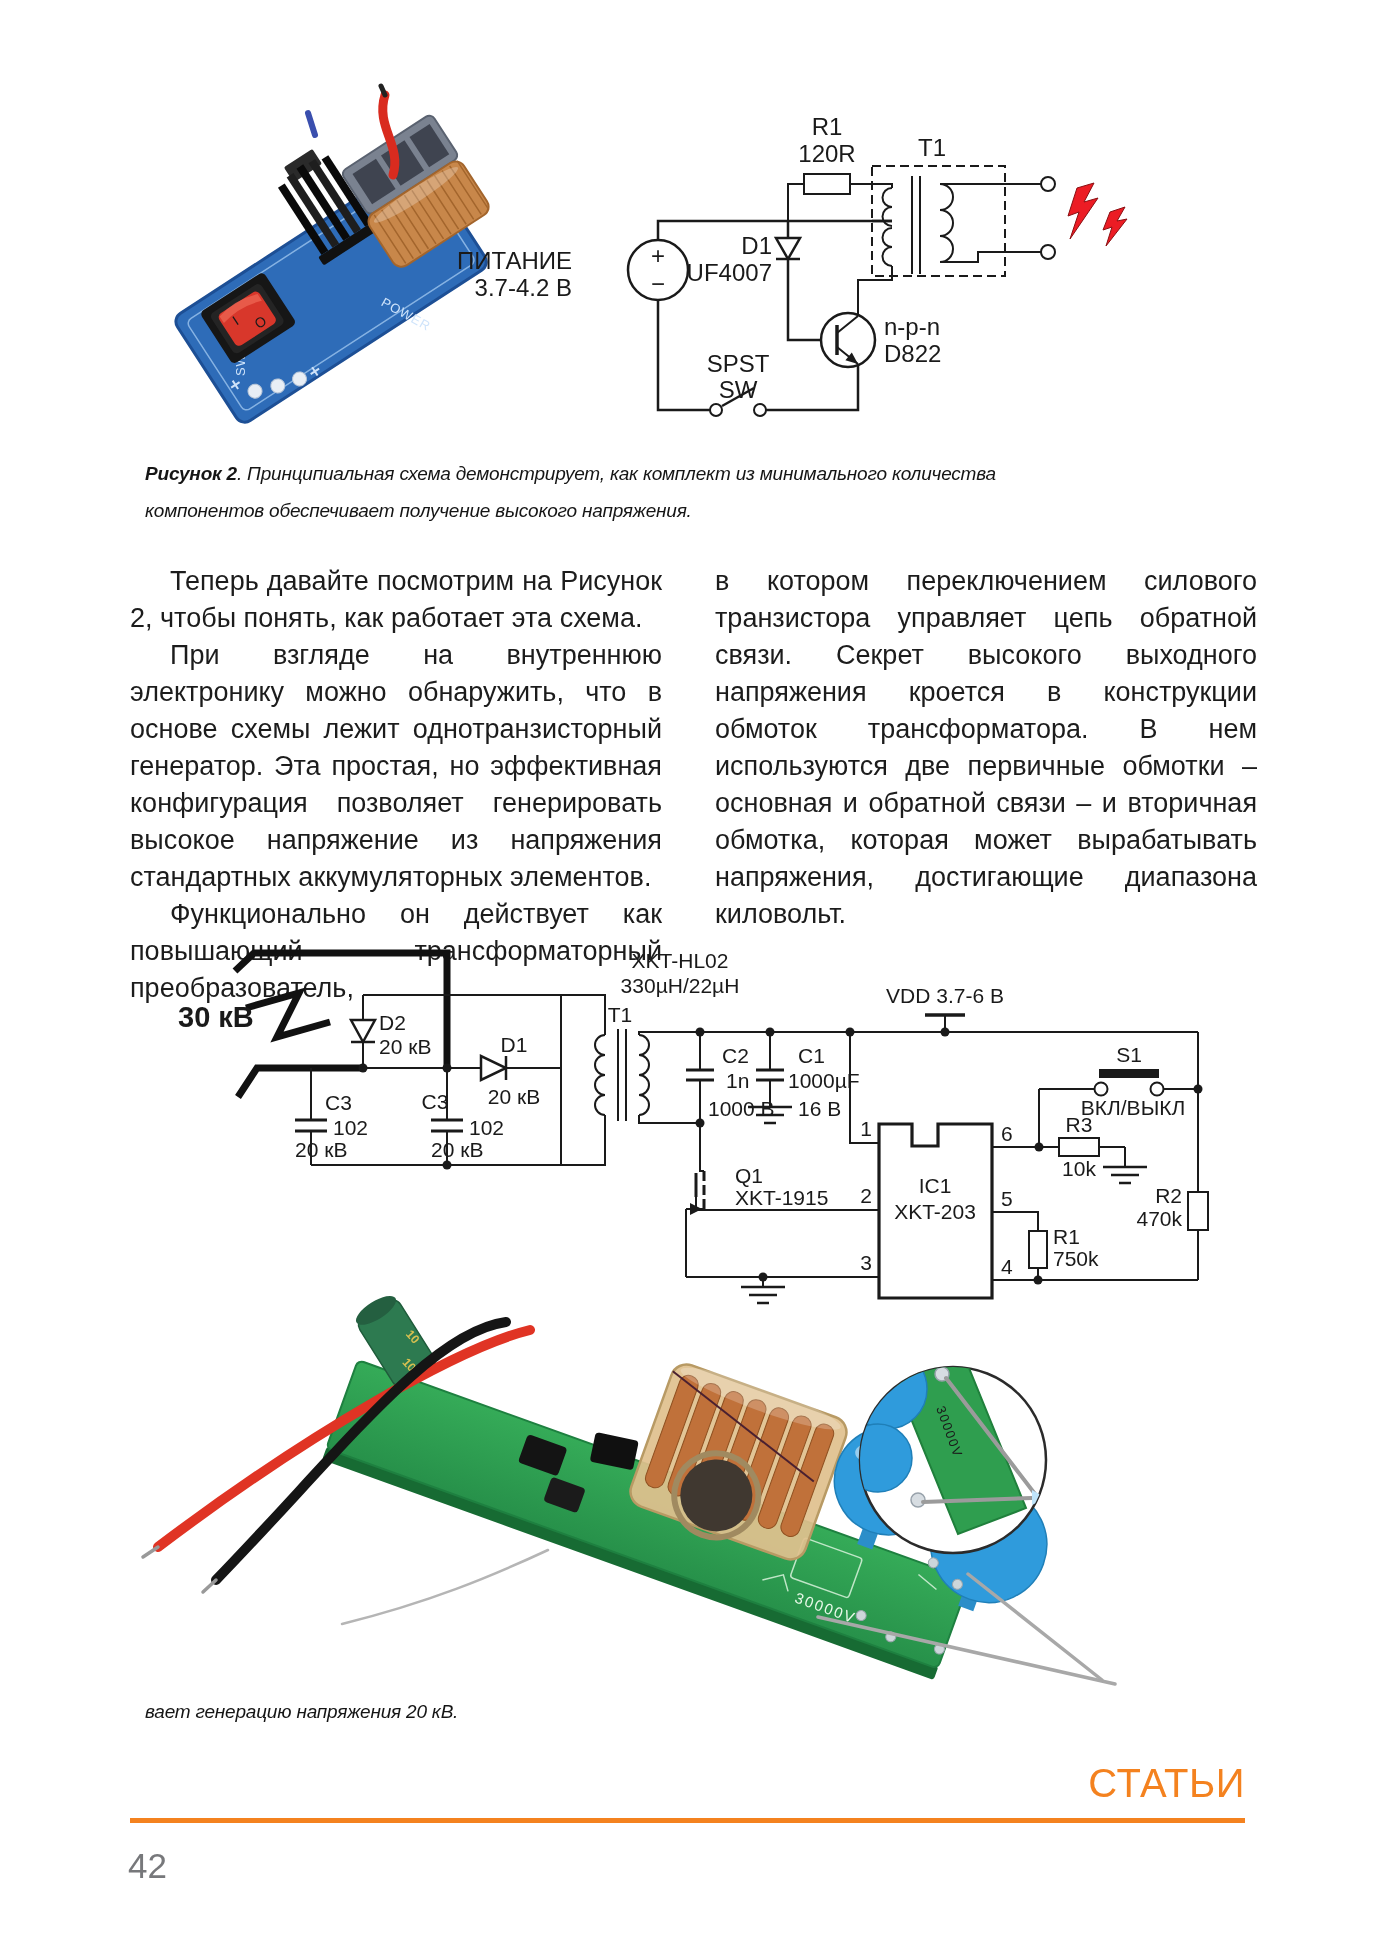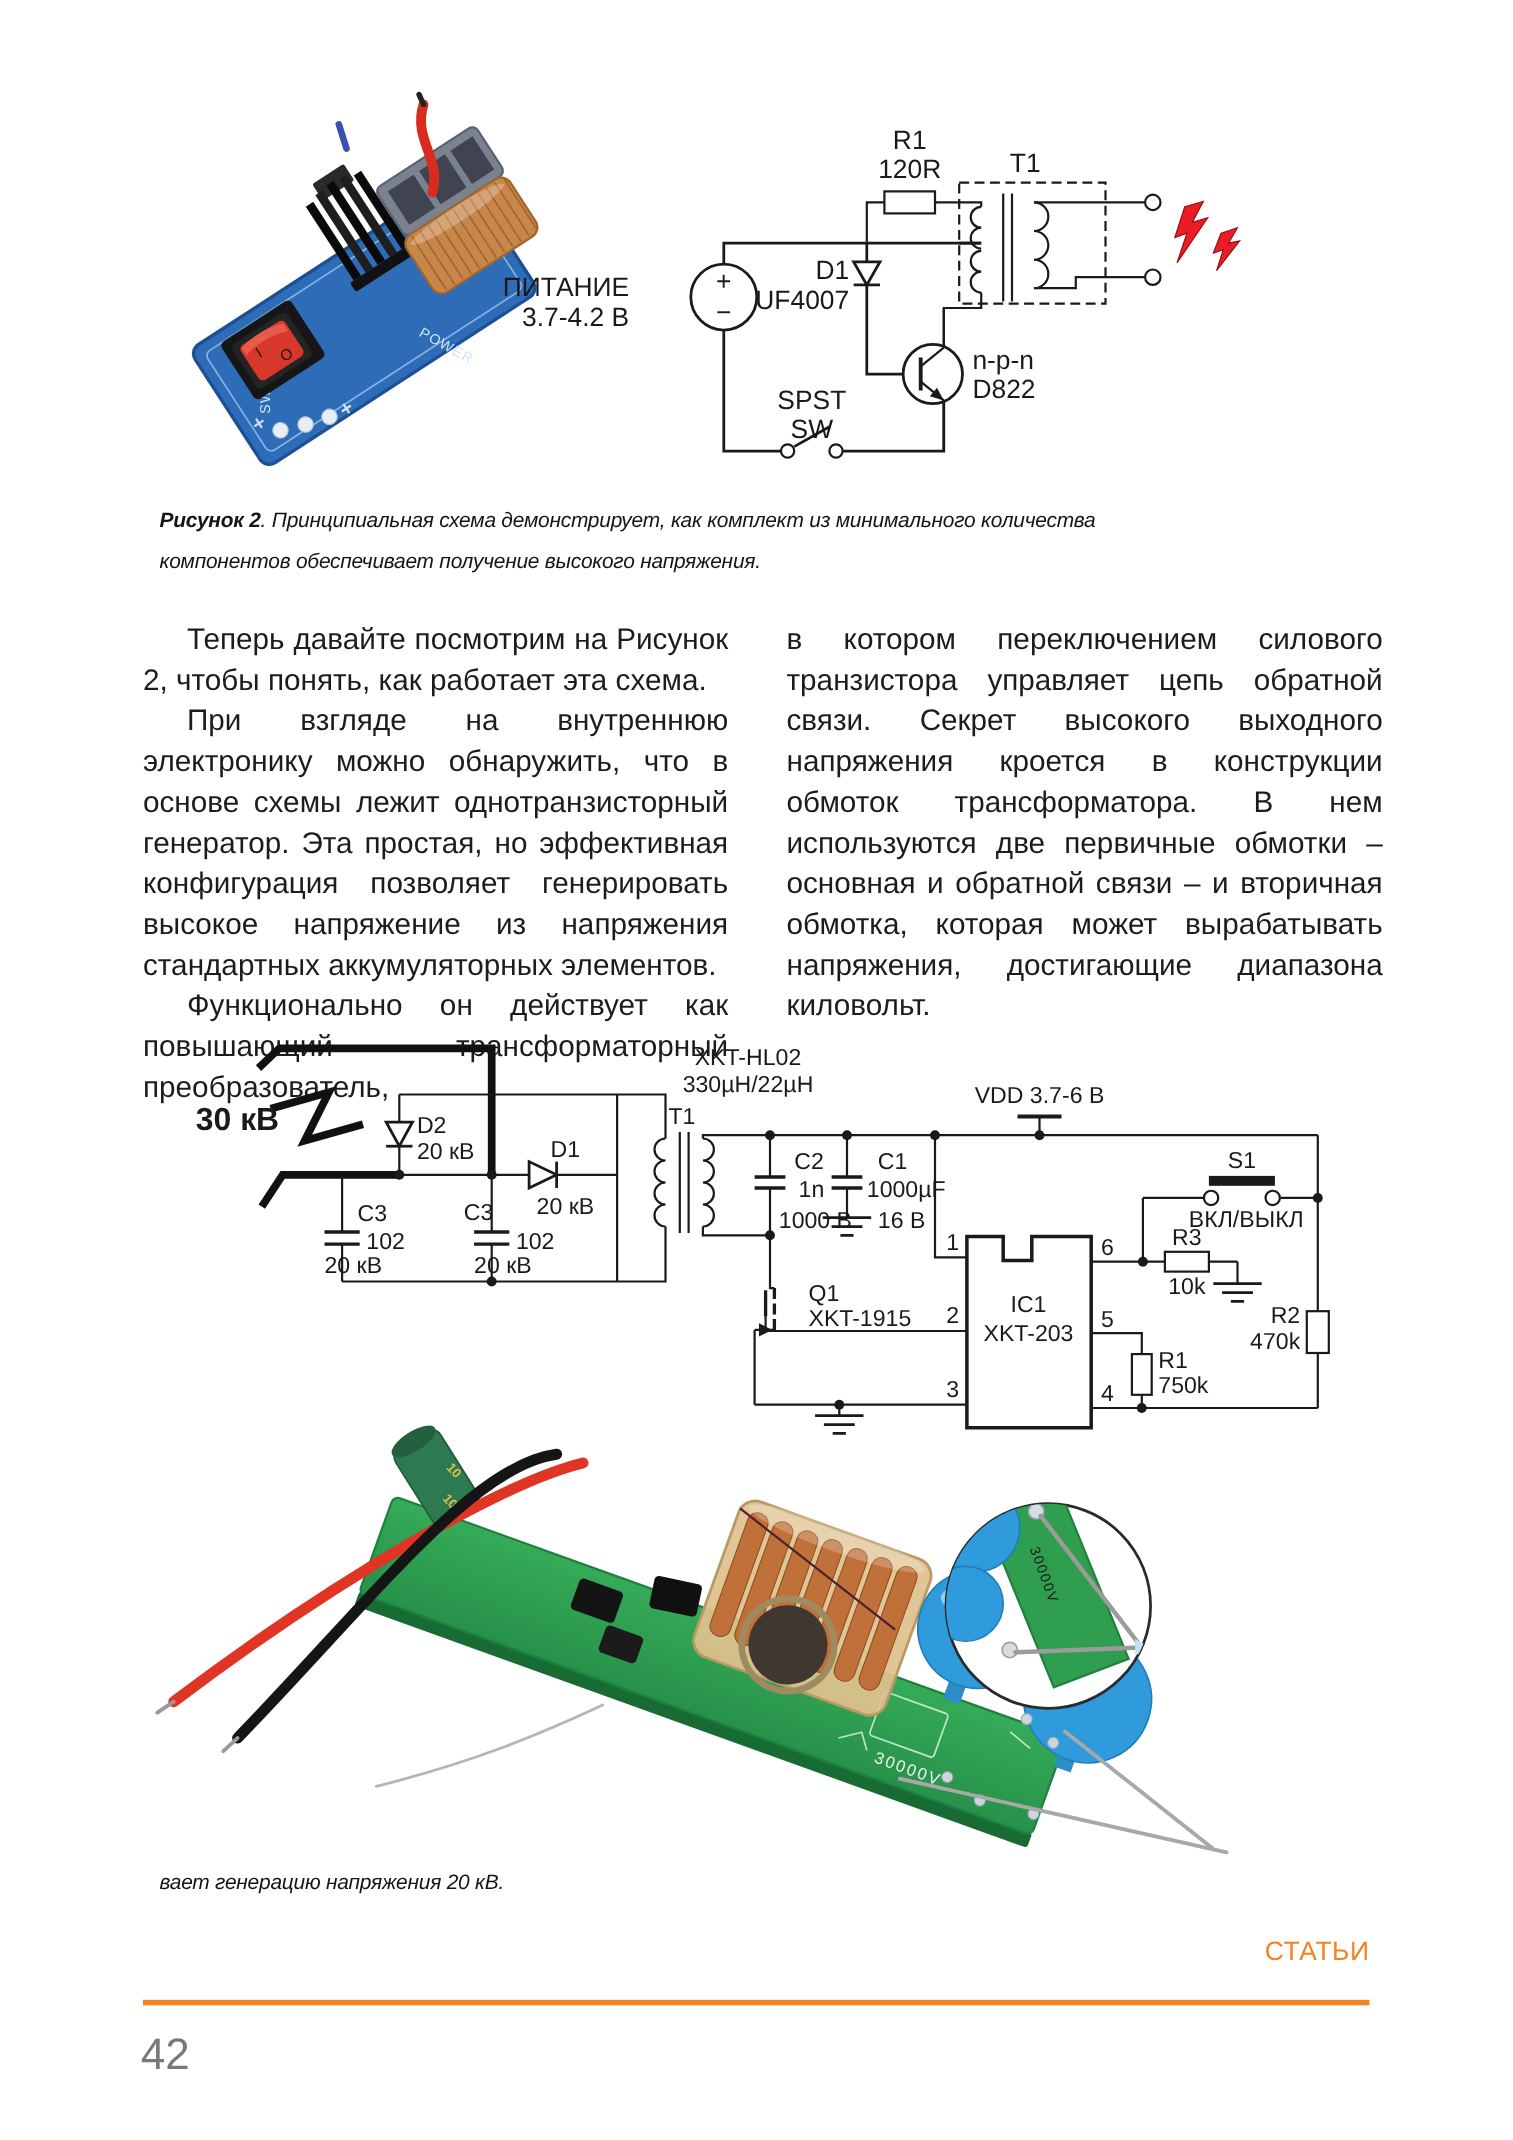--- a/index.html
+++ b/index.html
@@ -15,22 +15,22 @@
   .gold{fill:#d9c050;font-size:12px;font-weight:bold;}
   .caption{position:absolute;left:145px;width:1105px;font-style:italic;font-size:19px;
            line-height:37px;color:#151515;letter-spacing:-0.2px;}
   .caption .cap-label{font-weight:bold;}
   .cols{position:absolute;top:563px;font-size:27px;line-height:37px;text-align:justify;}
   .col-left{left:130px;width:532px;}
   .col-right{left:700px;width:542px;margin-left:15px;}
   .cols p{margin:0;text-indent:40px;}
   .force-last{text-align-last:justify;}
   .footer-rule{position:absolute;left:130px;top:1818px;width:1115px;height:5px;}
-  .page-num{position:absolute;left:128px;top:1846px;font-size:40px;color:#77787b;}
-  .section-lbl{position:absolute;right:130px;top:1761px;font-size:24px;letter-spacing:0.5px;}
+  .page-num{position:absolute;left:128px;top:1846px;font-size:35px;color:#77787b;}
+  .section-lbl{position:absolute;right:130px;top:1761px;font-size:40px;letter-spacing:0.5px;}
 </style>
 </head>
 <body>
 
 <div class="page">
 
   <svg style="left:180px;top:85px;" width="300" height="300" viewBox="0 0 300 300">
     <g transform="translate(150,205) rotate(-33)">
       <rect x="-148" y="-62" width="296" height="128" rx="10" fill="#2e6cb8" stroke="#1d4f95" stroke-width="3"></rect>
       <rect x="-138" y="-52" width="276" height="108" rx="6" fill="none" stroke="#9cc4ee" stroke-width="1.5" opacity="0.8"></rect>

